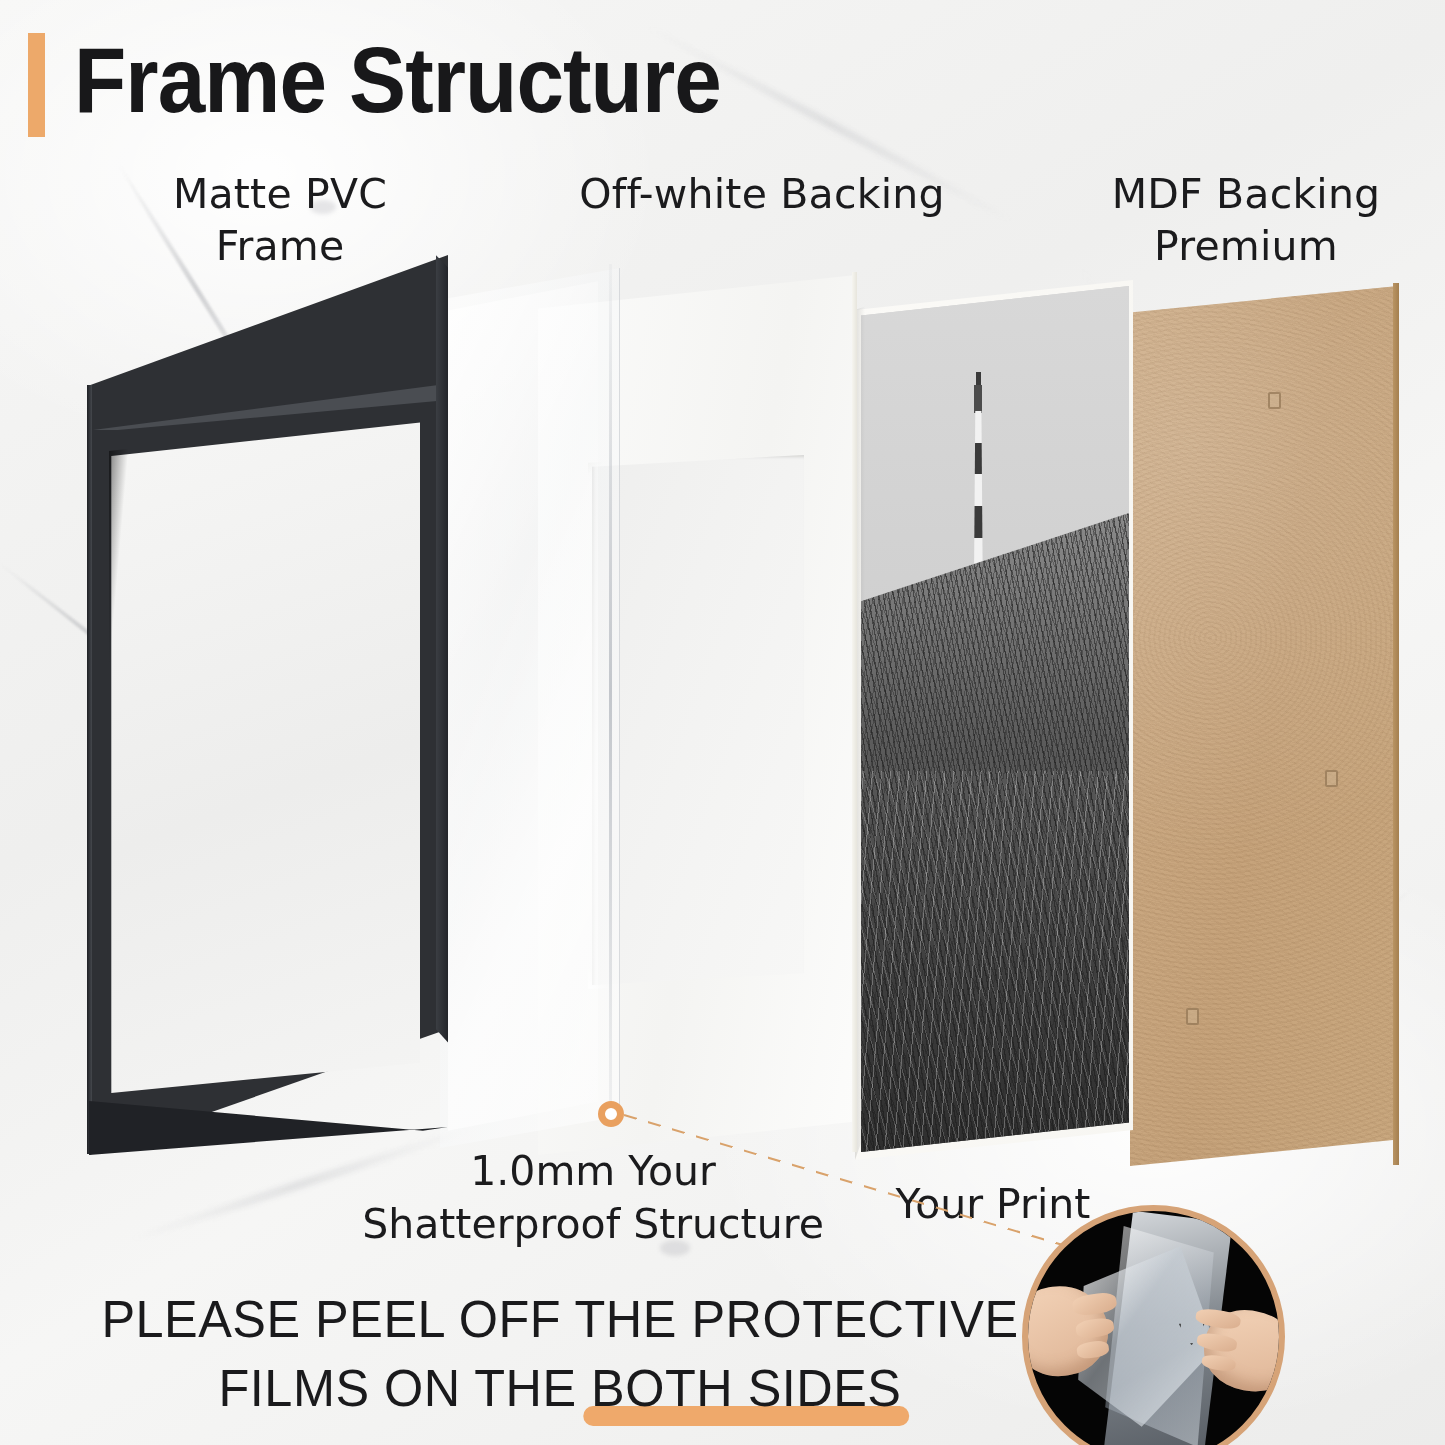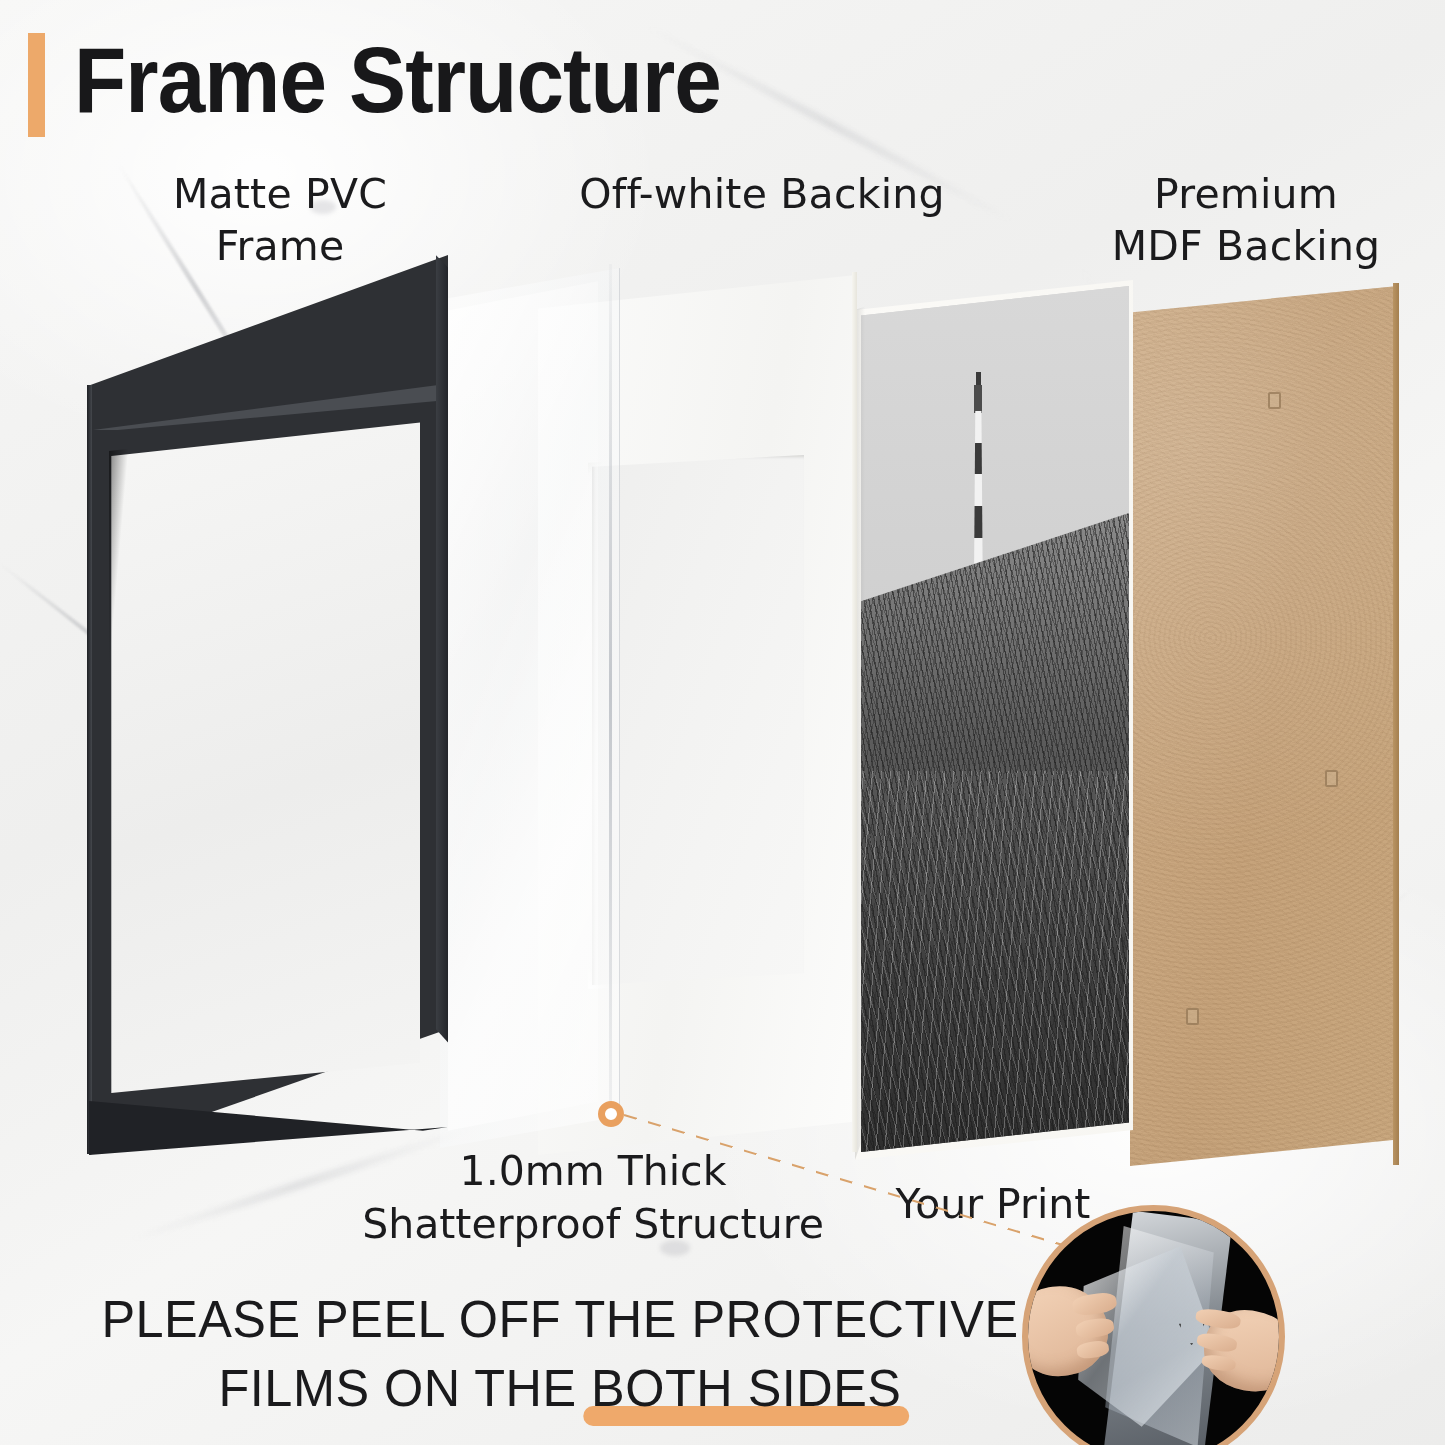--- a/index.html
+++ b/index.html
@@ -236,26 +236,26 @@
   </div>
 
   <div class="lbl lbl-frame">
     <div>Matte PVC</div>
     <div>Frame</div>
   </div>
   <div class="lbl lbl-mat">
     <div>Off-white Backing</div>
   </div>
   <div class="lbl lbl-mdf">
+    <div>MDF Backing</div>
     <div>Premium</div>
-    <div>MDF Backing</div>
   </div>
 
   <div class="lbl-glass">
-    <div>1.0mm Thick</div>
+    <div>1.0mm Your</div>
     <div>Shatterproof Structure</div>
   </div>
   <div class="lbl-print">Your Print</div>
 
   <div class="callout-line"></div>
   <div class="callout-dot"></div>
 
   <div class="peel">
     <div class="peel-glass"></div>
     <div class="peel-film2"></div>

